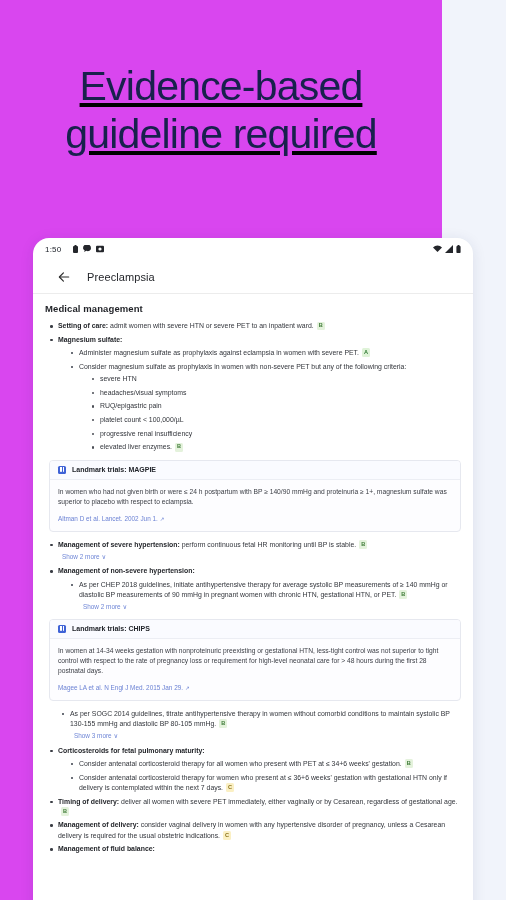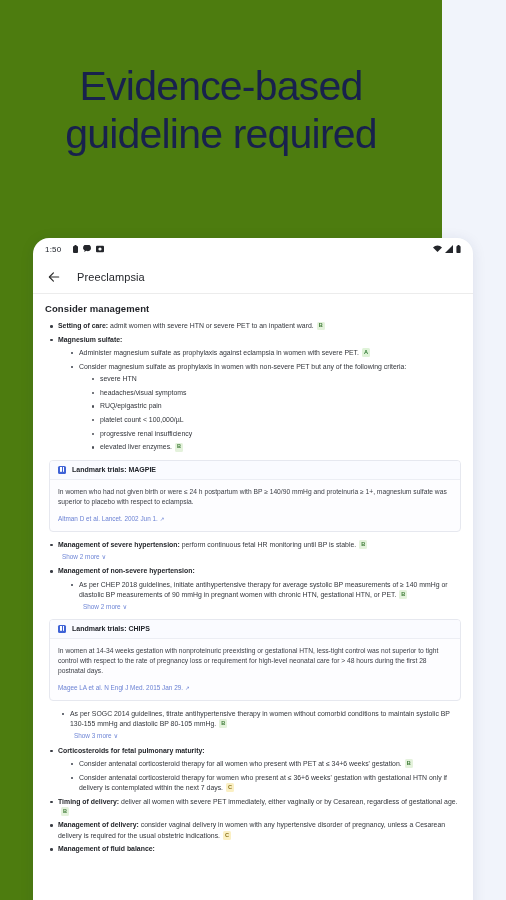--- a/index.html
+++ b/index.html
@@ -2,21 +2,21 @@
 <html><head>
 <meta charset="utf-8">
 <style>
   * { box-sizing: border-box; margin: 0; padding: 0; }
   html, body {
     width: 506px; height: 900px;
     background: #f1f4fb;
     font-family: "Liberation Sans", sans-serif;
     overflow: hidden;
   }
-  .page { position: relative; width: 442px; height: 900px; background: #4d7c0f; }
+  .page { position: relative; width: 442px; height: 900px; background: #d946ef; text-decoration: underline; }
 
   
   .hero {
     padding: 62px 18px 0 18px;
     text-align: center;
   }
   .hero h1 {
     font-size: 41px;
     line-height: 1.18;
     font-weight: 400;
@@ -51,21 +51,21 @@
   .sb-left { display: flex; align-items: center; gap: 5px; }
   .sb-right { margin-left: auto; display: flex; align-items: center; gap: 3px; }
   .sb-ico { display: inline-block; }
   .sb-ico svg { display: block; }
 
   
   .appbar {
     height: 34px;
     display: flex;
     align-items: center;
-    padding: 0 14px;
+    padding: 0 24px;
     gap: 16px;
     border-bottom: 1px solid #ececec;
   }
   .back-arrow { width: 14px; height: 14px; color: #2b2b2b; cursor: pointer; }
   .back-arrow svg { display:block; width:14px; height:14px; }
   .appbar .title { font-size: 11px; color: #24262b; letter-spacing: .1px; }
 
   
   .content {
     padding: 9px 12px 0 12px;
@@ -230,21 +230,21 @@
         <svg viewBox="0 0 24 24" fill="none" stroke="#2b2b2b" stroke-width="2" stroke-linecap="round" stroke-linejoin="round">
           <line x1="20" y1="12" x2="5" y2="12"></line>
             <polyline points="11 19 4 12 11 5"></polyline>
         </svg>
       </span>
       <span class="title">Preeclampsia</span>
     </div>
 
     <div class="content">
 
-      <div class="section-head">Consider management</div>
+      <div class="section-head">Medical management</div>
 
       <ul class="lvl1">
 
         <li>
           <span class="b">Setting of care:</span><span> admit women with severe HTN or severe PET to an inpatient ward.</span><span class="badge badge-B">B</span>
         </li>
 
         <li>
           <span class="b">Magnesium sulfate:</span>
           <ul class="lvl2">

